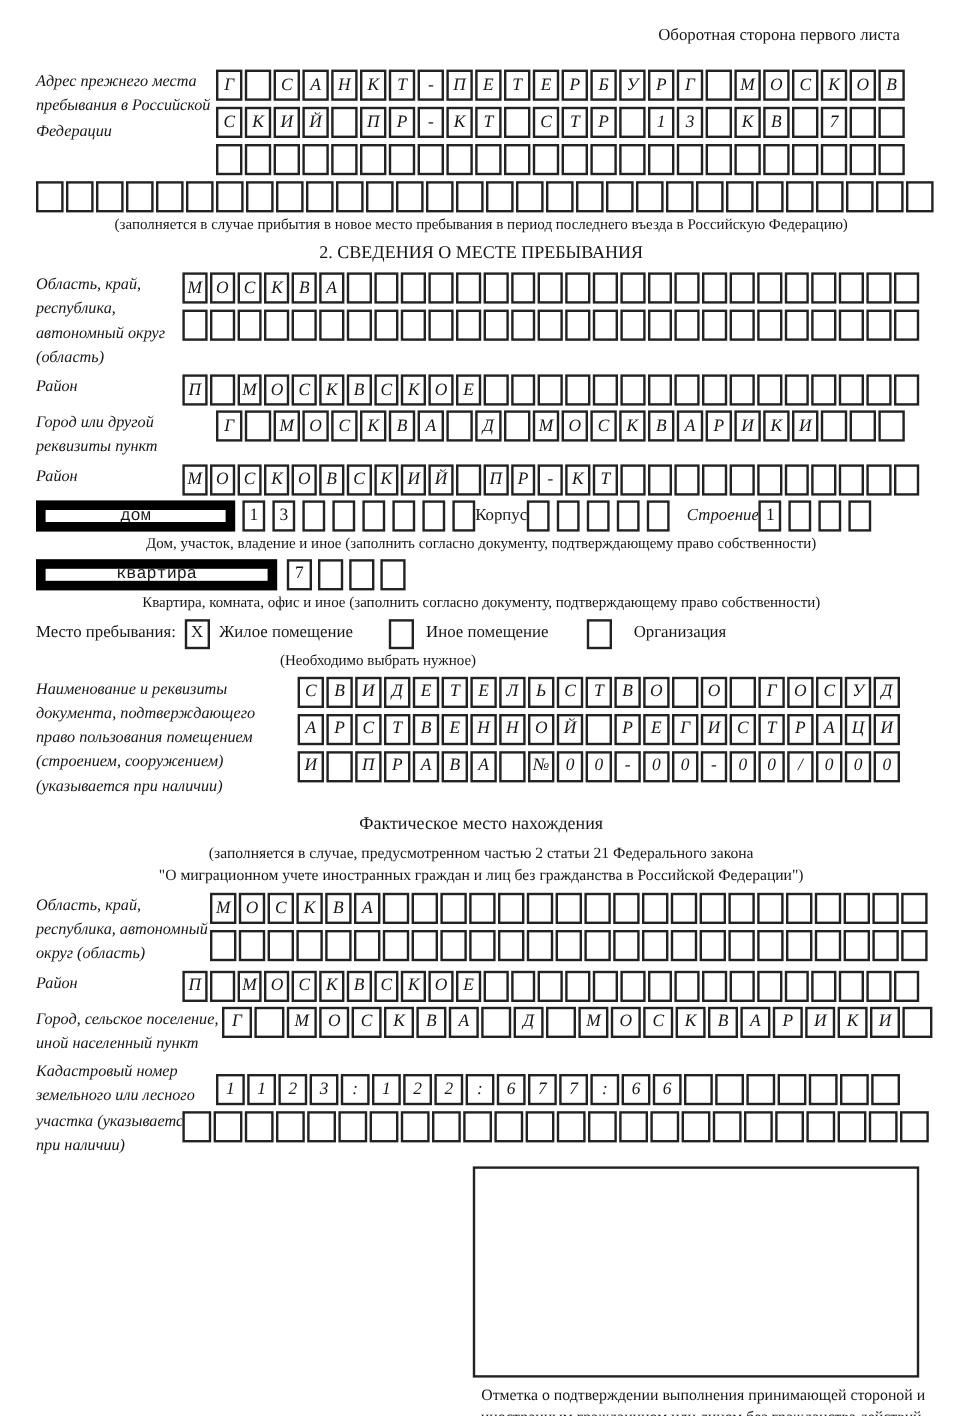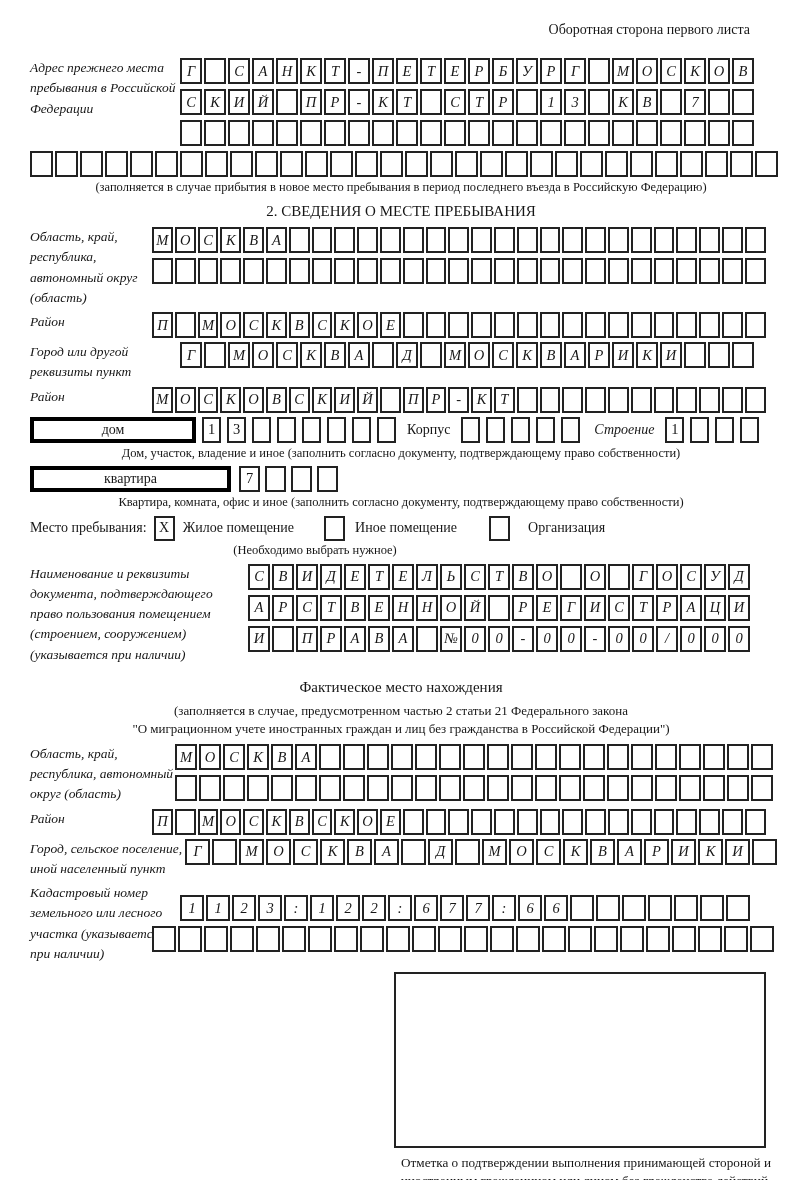--- a/index.html
+++ b/index.html
@@ -36,26 +36,26 @@
   .sparse{gap:6px;}
   .sparse5{gap:5px;}
 
   .fullrow{margin-top:5px;}
   .caption{font-size:12.5px;text-align:center;margin:3px 0 5px 0;}
   .h-section{font-size:15px;font-weight:normal;text-align:center;margin:8px 0 7px 0;}
 
   
   .houserow{display:flex;align-items:center;margin:1px 0 2px 0;}
   .widebox{
-    box-sizing:border-box;border:4px solid #000000;height:26px;flex:none;
-    display:flex;align-items:center;justify-content:center;font-size:14px;
+    box-sizing:border-box;border:8px solid #000000;height:26px;flex:none;
+    display:flex;align-items:center;justify-content:center;font-size:14px;font-family:Liberation Mono, monospace;
   }
   .box-dom{width:166px;}
   .box-kv{width:201px;}
-  .inline-lbl{font-size:14px;flex:none;padding:0 11px;}
+  .inline-lbl{font-size:14px;flex:none;padding:0 0;}
 
   
   .stayrow{display:flex;align-items:center;margin:6px 0 2px 0;font-size:14px;}
   .checkbox{
     flex:none;box-sizing:border-box;width:21px;height:25px;border:2px solid #222;
     display:flex;align-items:center;justify-content:center;font-size:14px;
   }
   .stay-note{font-size:12.5px;width:330px;text-align:center;margin:2px 0 6px 120px;}
 
   .subcaption{font-size:13px;text-align:center;margin:2px 0;}

